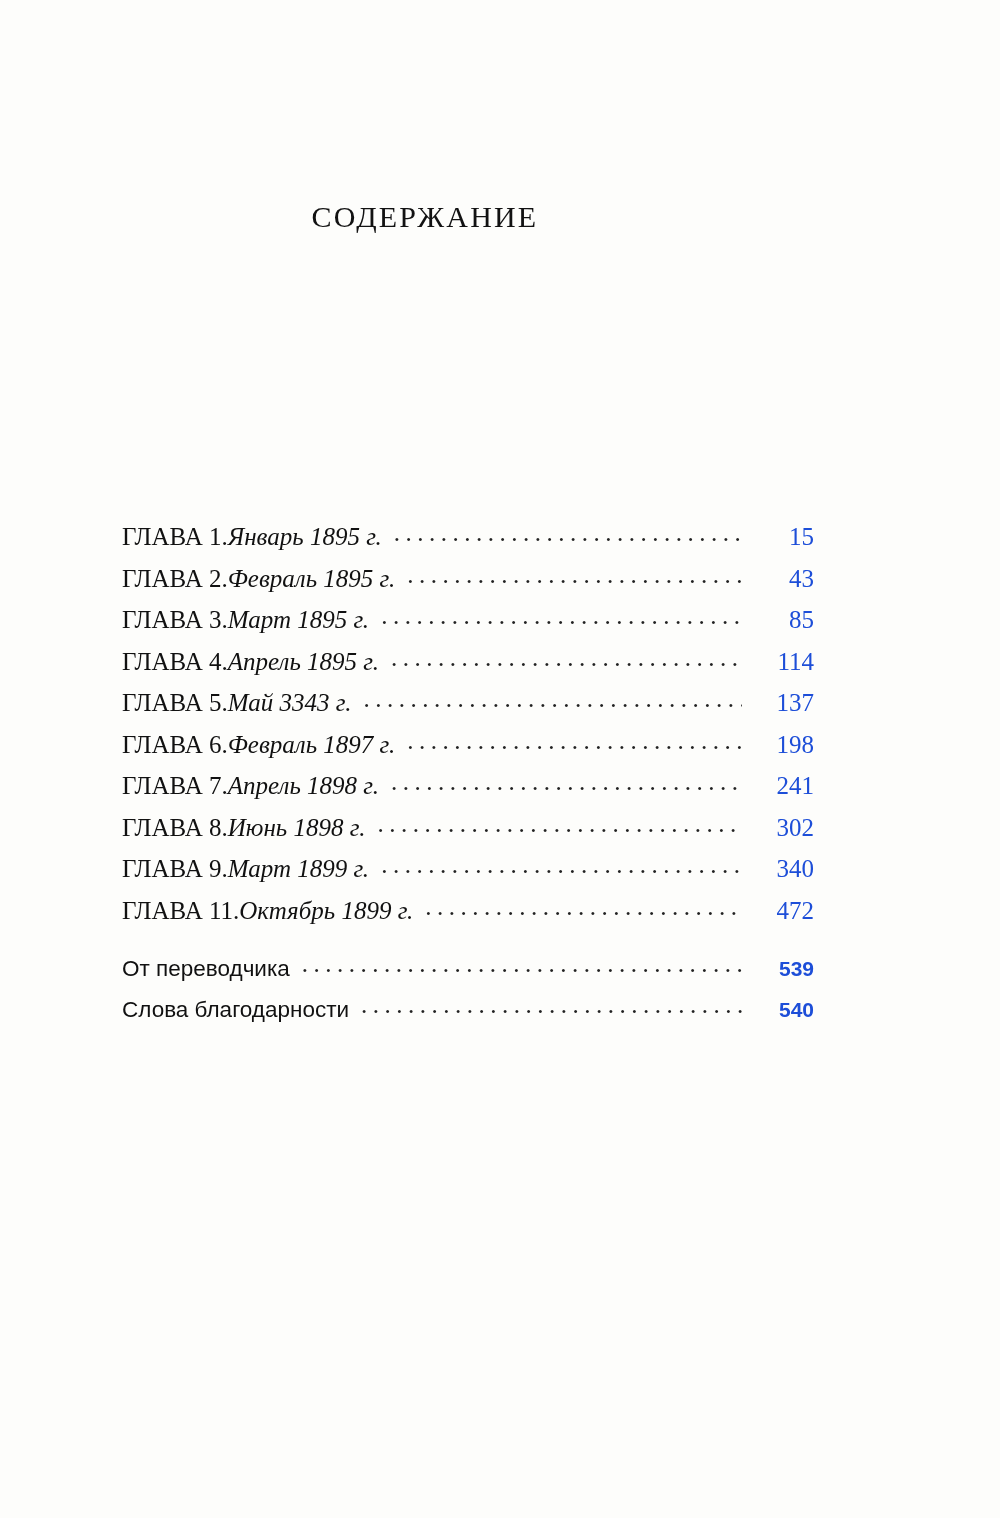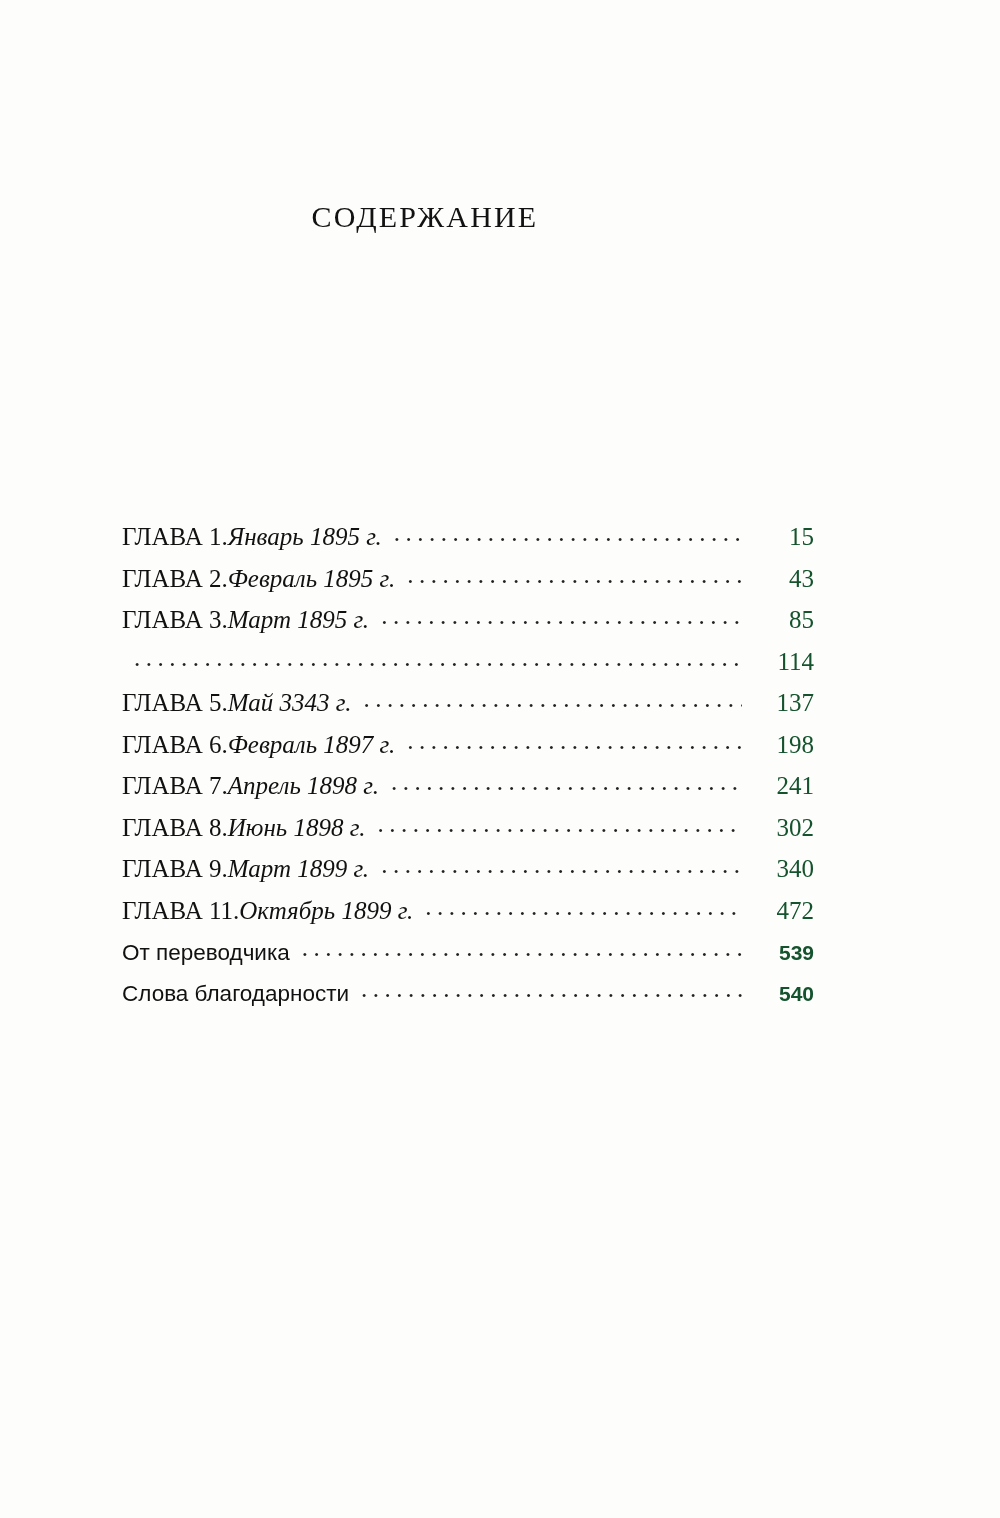--- a/index.html
+++ b/index.html
@@ -94,24 +94,25 @@
     left: 0;
     bottom: 0;
   }
 
   .page-num {
     flex: 0 0 auto;
     width: 62px;
     text-align: right;
     font-family: "Liberation Serif", serif;
     font-size: 25px;
-    color: #14532d;
+    color: #1d4ed8;
   }
 
   .back-matter {
+    margin-top: 16px;
   }
   .back-matter .toc-entry {
     height: 41px;
   }
   .back-matter .page-num {
     font-family: "Liberation Sans", sans-serif;
     font-size: 21px;
     font-weight: bold;
   }
 </style>
@@ -147,20 +148,24 @@
       <div class="toc-entry">
         <span class="label-wrap">
           <span class="chapter-word">ГЛАВА 3.</span>
           <span class="chapter-date">Март 1895 г.</span>
         </span>
         <span class="leader"></span>
         <span class="page-num">85</span>
       </div>
 
       <div class="toc-entry">
+        <span class="label-wrap">
+          <span class="chapter-word">ГЛАВА 4.</span>
+          <span class="chapter-date">Апрель 1895 г.</span>
+        </span>
         <span class="leader"></span>
         <span class="page-num">114</span>
       </div>
 
       <div class="toc-entry">
         <span class="label-wrap">
           <span class="chapter-word">ГЛАВА 5.</span>
           <span class="chapter-date">Май 3343 г.</span>
         </span>
         <span class="leader"></span>

